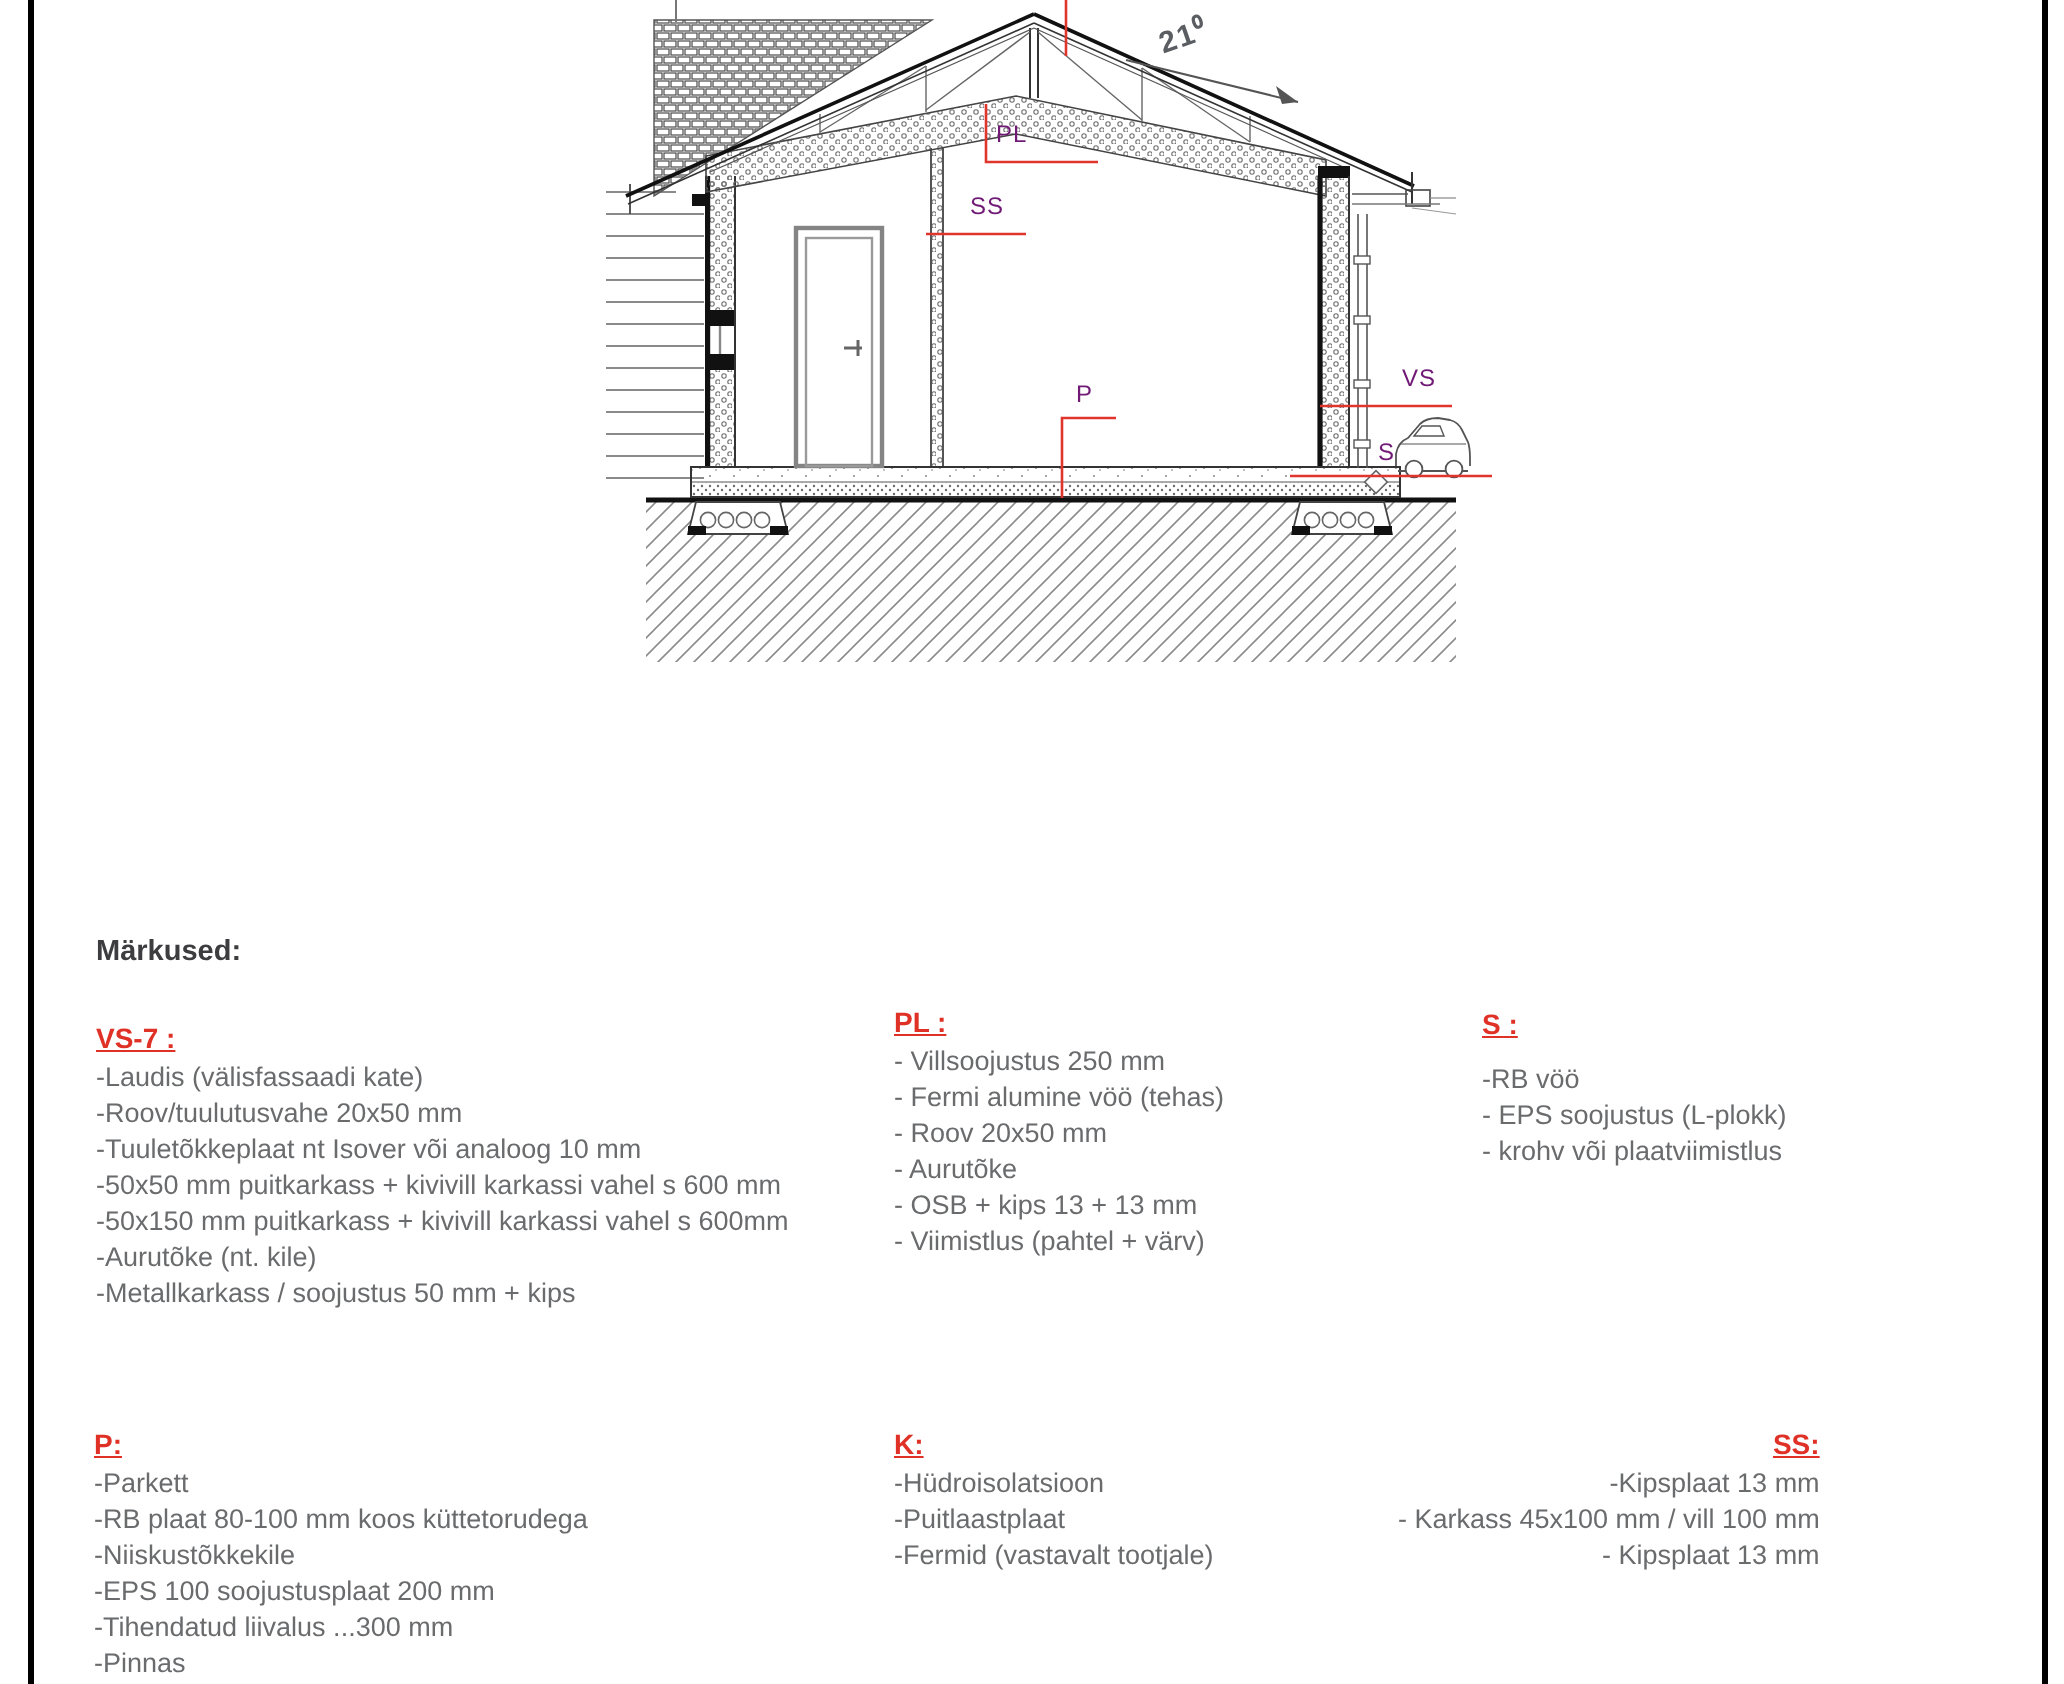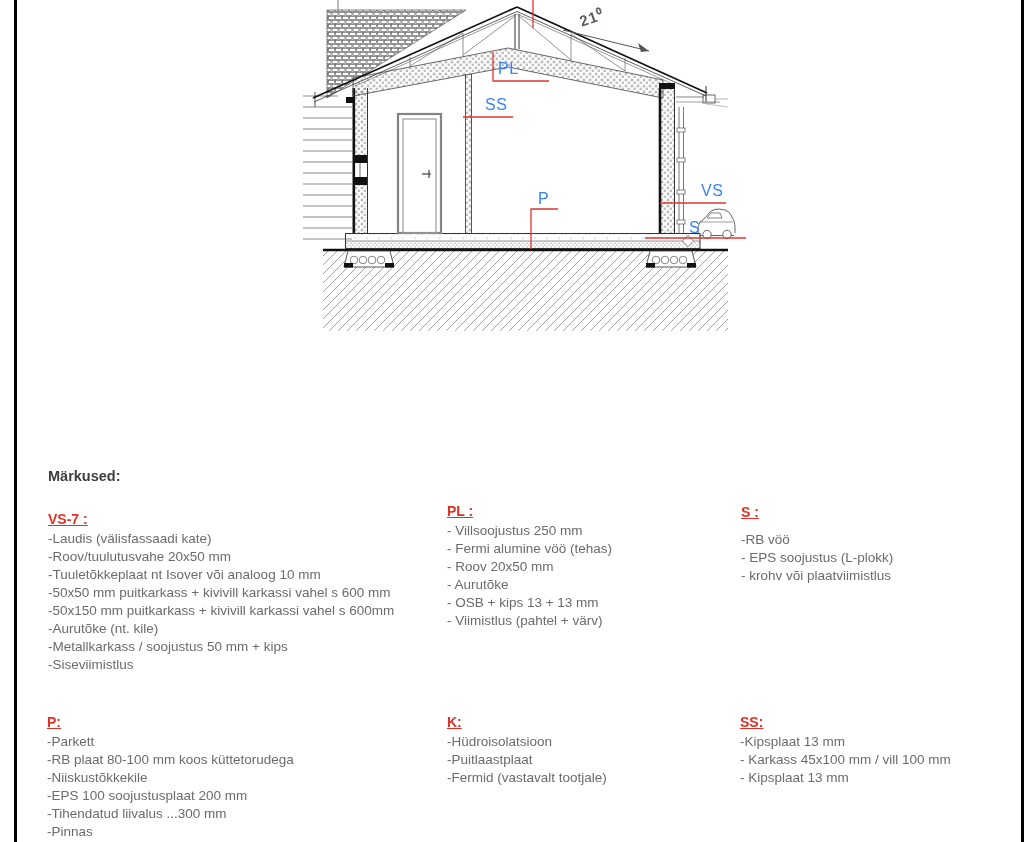--- a/index.html
+++ b/index.html
@@ -4,37 +4,37 @@
 <style>
   html,body{margin:0;padding:0;background:#ffffff;}
   .page{position:relative;width:1032px;height:842px;background:#ffffff;overflow:hidden;
         font-family:"Liberation Sans",sans-serif;}
   .border-v{position:absolute;top:0;bottom:0;width:2.5px;background:#000;}
   .border-left{left:14px;}
   .border-right{left:1021px;}
 
   .drawing-area{position:absolute;left:300px;top:0;width:470px;height:340px;}
   .drawing-area svg{position:absolute;left:0;top:0;}
-  .callout{position:absolute;color:#3b82f6;font-size:16px;letter-spacing:0.5px;}
+  .callout{position:absolute;color:#701a75;font-size:12px;letter-spacing:0.5px;}
   .slope-label{position:absolute;color:#5a5d61;font-size:15px;font-weight:bold;
                transform:rotate(-19deg);letter-spacing:1px;}
 
   .notes-title{position:absolute;left:48px;top:468px;font-size:14.5px;font-weight:bold;color:#3d3d40;}
   .note-section{position:absolute;}
   .note-heading{font-size:14px;font-weight:bold;color:#e03127;text-decoration:underline;}
   .note-items{margin-top:3px;}
   .note-items.gap{margin-top:11px;}
   .note-line{font-size:13.5px;line-height:18px;color:#6a6b6d;white-space:pre;}
 
   .sec-vs1{left:48px;top:511px;}
   .sec-pl{left:447px;top:503px;}
   .sec-s{left:741px;top:504px;}
   .sec-p{left:47px;top:714px;}
   .sec-k{left:447px;top:714px;}
-  .sec-ss{left:740px;top:714px;}
+  .sec-ss{left:699px;top:714px;text-align:right;}
 </style>
 </head>
 <body>
 
 <div class="page">
   <div class="border-v border-left"></div>
   <div class="border-v border-right"></div>
 
   <div class="drawing-area">
     <svg width="470" height="340" viewBox="0 0 470 340">
@@ -232,21 +232,20 @@
   <div class="note-section sec-vs1">
     <div class="note-heading">VS-7 :</div>
     <div class="note-items">
       <div class="note-line">-Laudis (välisfassaadi kate)</div>
       <div class="note-line">-Roov/tuulutusvahe 20x50 mm</div>
       <div class="note-line">-Tuuletõkkeplaat nt Isover või analoog 10 mm</div>
       <div class="note-line">-50x50 mm puitkarkass + kivivill karkassi vahel s 600 mm</div>
       <div class="note-line">-50x150 mm puitkarkass + kivivill karkassi vahel s 600mm</div>
       <div class="note-line">-Aurutõke (nt. kile)</div>
       <div class="note-line">-Metallkarkass / soojustus 50 mm + kips</div>
-      <div class="note-line">-Siseviimistlus</div>
     </div>
   </div>
 
   <div class="note-section sec-pl">
     <div class="note-heading">PL :</div>
     <div class="note-items">
       <div class="note-line">- Villsoojustus 250 mm</div>
       <div class="note-line">- Fermi alumine vöö (tehas)</div>
       <div class="note-line">- Roov 20x50 mm</div>
       <div class="note-line">- Aurutõke</div>

